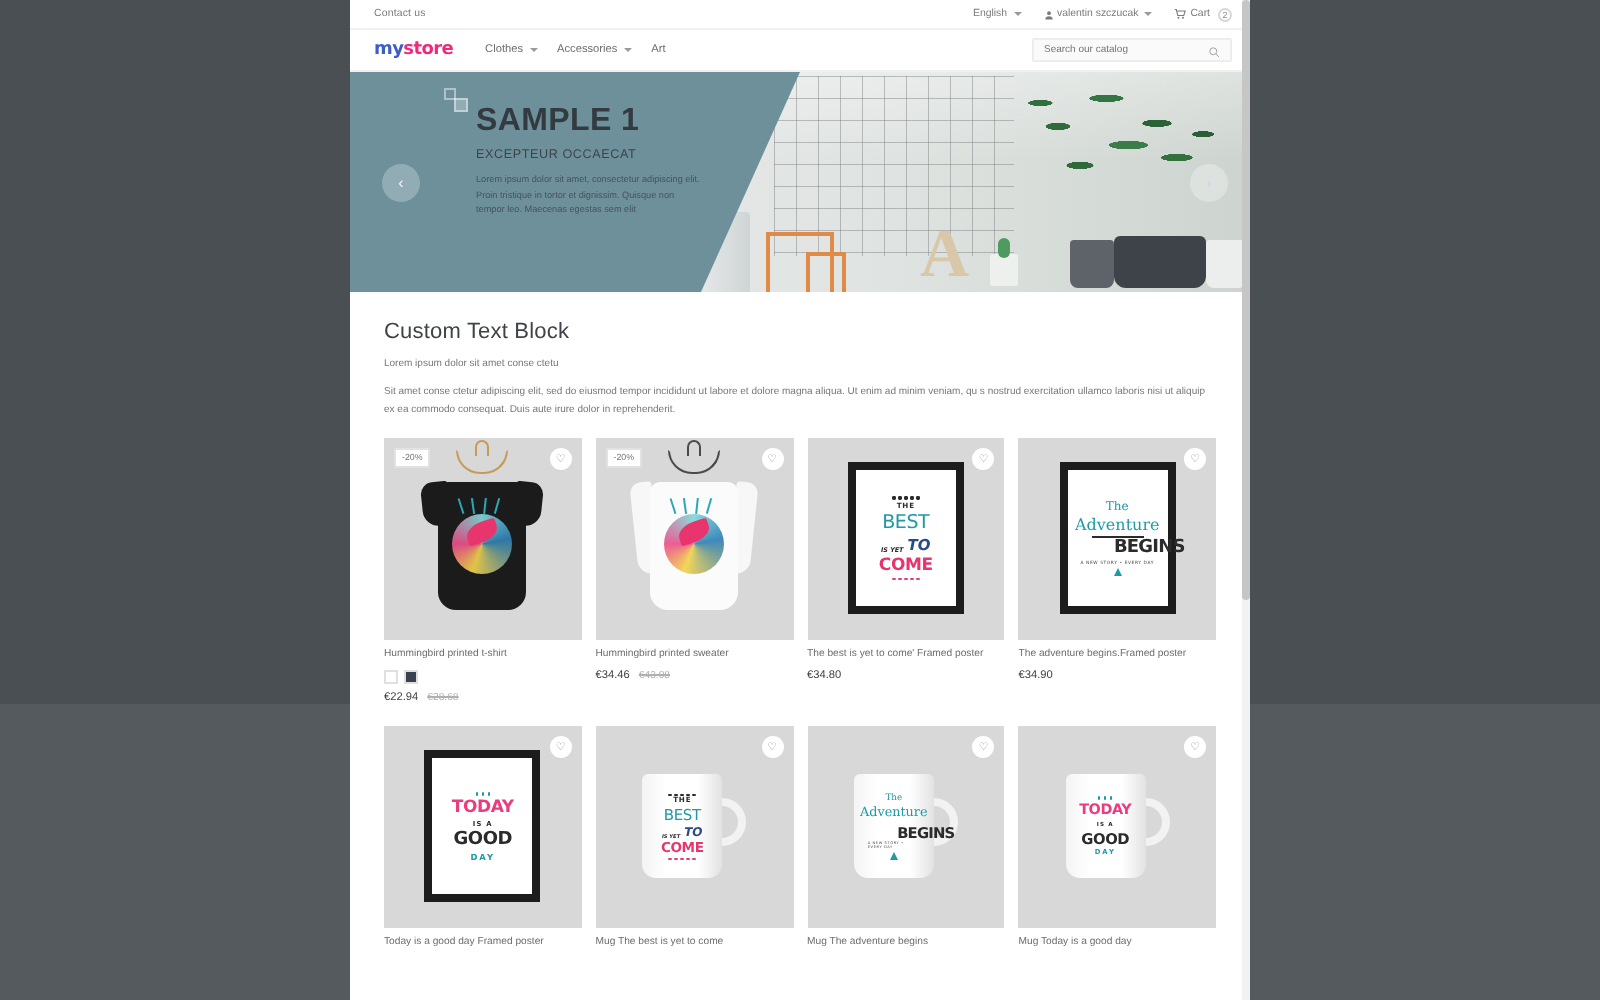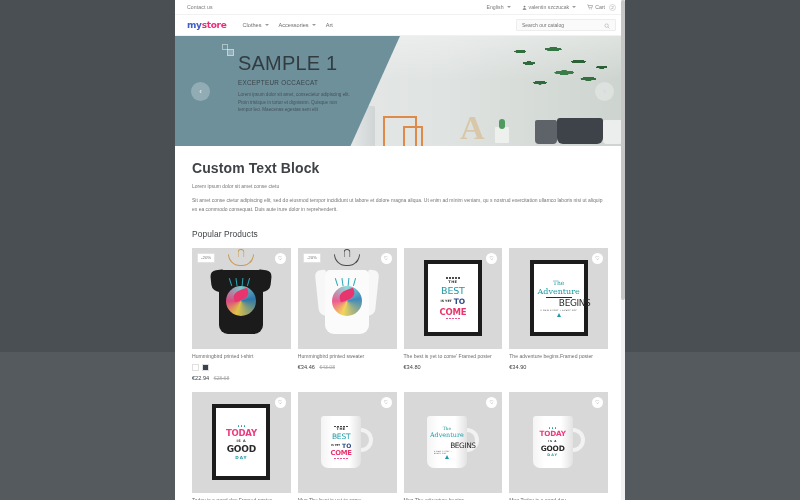--- a/index.html
+++ b/index.html
@@ -179,22 +179,22 @@
   .deco-sq {
     position: absolute; left: 47px; top: 8px; width: 13px; height: 13px;
   }
   .deco-sq i {
     position: absolute; border: 1px solid rgba(255,255,255,.45); display: block;
   }
   .deco-sq i.a { left: 0; top: 0; width: 6px; height: 6px; }
   .deco-sq i.b { left: 5px; top: 5px; width: 7px; height: 7px; background: rgba(255,255,255,.25); }
   .hero-text { position: absolute; left: 63px; top: 16px; width: 130px; }
   .hero-title {
-    font-size: 20px; color: #333b41; letter-spacing: .2px;
-    font-family: "Liberation Sans", sans-serif; font-weight: normal;
+    font-size: 16px; color: #333b41; letter-spacing: .2px;
+    font-family: "Liberation Sans", sans-serif; font-weight: bold;
   }
   .hero-sub {
     font-size: 6.3px; color: #3c4449; letter-spacing: .3px;
     margin-top: 4px;
   }
   .hero-body {
     font-size: 4.6px; color: #46525a; line-height: 1.65;
     margin-top: 5px; width: 112px;
   }
   .hero-arrow {
@@ -203,21 +203,21 @@
     background: rgba(255,255,255,.26);
     display: flex; align-items: center; justify-content: center;
     color: #f2f5f5; font-size: 8px;
   }
   .hero-arrow.left { left: 16px; }
   .hero-arrow.right { right: 11px; background: rgba(255,255,255,.30); color: #cfd6d6; }
 
   
   .content { padding: 14px 17px 0 17px; }
   .ctb-title {
-    font-size: 14px; color: #3f4347; font-weight: bold;
+    font-size: 11px; color: #3f4347; font-weight: normal;
     letter-spacing: .1px;
   }
   .ctb-lead { font-size: 5px; color: #777; margin-top: 7px; }
   .ctb-body { font-size: 5px; color: #777; margin-top: 7px; line-height: 1.75; }
   .pp-title {
     font-size: 8.4px; color: #3f4347; font-weight: normal;
     margin-top: 15px; letter-spacing: .1px;
   }
 
   
@@ -328,23 +328,23 @@
   }
   .dots { display: flex; gap: 1.6px; }
   .dots i { width: 1.4px; height: 1.4px; background: #2b2b2b; border-radius: 50%; }
   .dots.teal i { background: #1e9aa5; }
   .dots.pink i { background: #ec3b7e; }
   .ln-the { font-size: 3.6px; color: #2b2b2b; letter-spacing: .4px; font-weight: bold; }
   .ln-best { font-size: 9.5px; color: #1e9aa5; font-weight: normal; letter-spacing: -.2px; }
   .ln-isyet { font-size: 3.2px; color: #2b2b2b; font-weight: bold; }
   .ln-to { font-size: 7.5px; color: #2b4a8a; font-weight: bold; }
   .ln-come { font-size: 8.5px; color: #e8356d; font-weight: bold; letter-spacing: -.2px; }
-  .row-inline { display: flex; align-items: center; gap: 2px; }
+  .row-inline { display: flex; align-items: flex-end; gap: 2px; font-style: italic; }
   .ln-adv { font-size: 6px; color: #1e9aa5; font-family: "DejaVu Serif", serif; }
-  .ln-begins { font-size: 9px; color: #2b2b2b; font-weight: normal; letter-spacing: -.4px; margin-left: 32px; }
+  .ln-begins { font-size: 9px; color: #2b2b2b; font-weight: bold; letter-spacing: -.4px; margin-left: 32px; }
   .ln-rule { width: 26px; height: .6px; background: #2b2b2b; }
   .ln-small { font-size: 2.2px; color: #4a4a4a; letter-spacing: .3px; }
   .ln-today { font-size: 8.5px; color: #ec3b7e; font-weight: bold; letter-spacing: -.2px; }
   .ln-isa { font-size: 3.4px; color: #2b2b2b; font-weight: bold; letter-spacing: .6px; }
   .ln-good { font-size: 9px; color: #2b2b2b; font-weight: bold; letter-spacing: -.2px; }
   .ln-day { font-size: 4.2px; color: #1e9aa5; font-weight: bold; letter-spacing: 1px; }
   .tri { width: 0;height:0;border-left:2.5px solid transparent;border-right:2.5px solid transparent;border-bottom:4px solid #1e9aa5; }
 
   .mug {
     position: absolute; left: 50%; top: 50%; transform: translate(-50%,-50%);
@@ -475,21 +475,20 @@
 
       <div class="hero-arrow left">‹</div>
       <div class="hero-arrow right">›</div>
     </div>
 
     <div class="content">
       <h2 class="ctb-title">Custom Text Block</h2>
       <div class="ctb-lead">Lorem ipsum dolor sit amet conse ctetu</div>
       <div class="ctb-body">Sit amet conse ctetur adipiscing elit, sed do eiusmod tempor incididunt ut labore et dolore magna aliqua. Ut enim ad minim veniam, qu s nostrud exercitation ullamco laboris nisi ut aliquip ex ea commodo consequat. Duis aute irure dolor in reprehenderit.</div>
 
-      <h3 class="pp-title">Popular Products</h3>
 
       <div class="grid">
 
         <div class="card">
           <div class="thumb">
             <div class="badge">-20%</div>
             <div class="wish">♡</div>
             <div class="tshirt">
               <div class="hanger"></div>
               <div class="tee-sleeve-l" style="background:#1b1b1b"></div>

